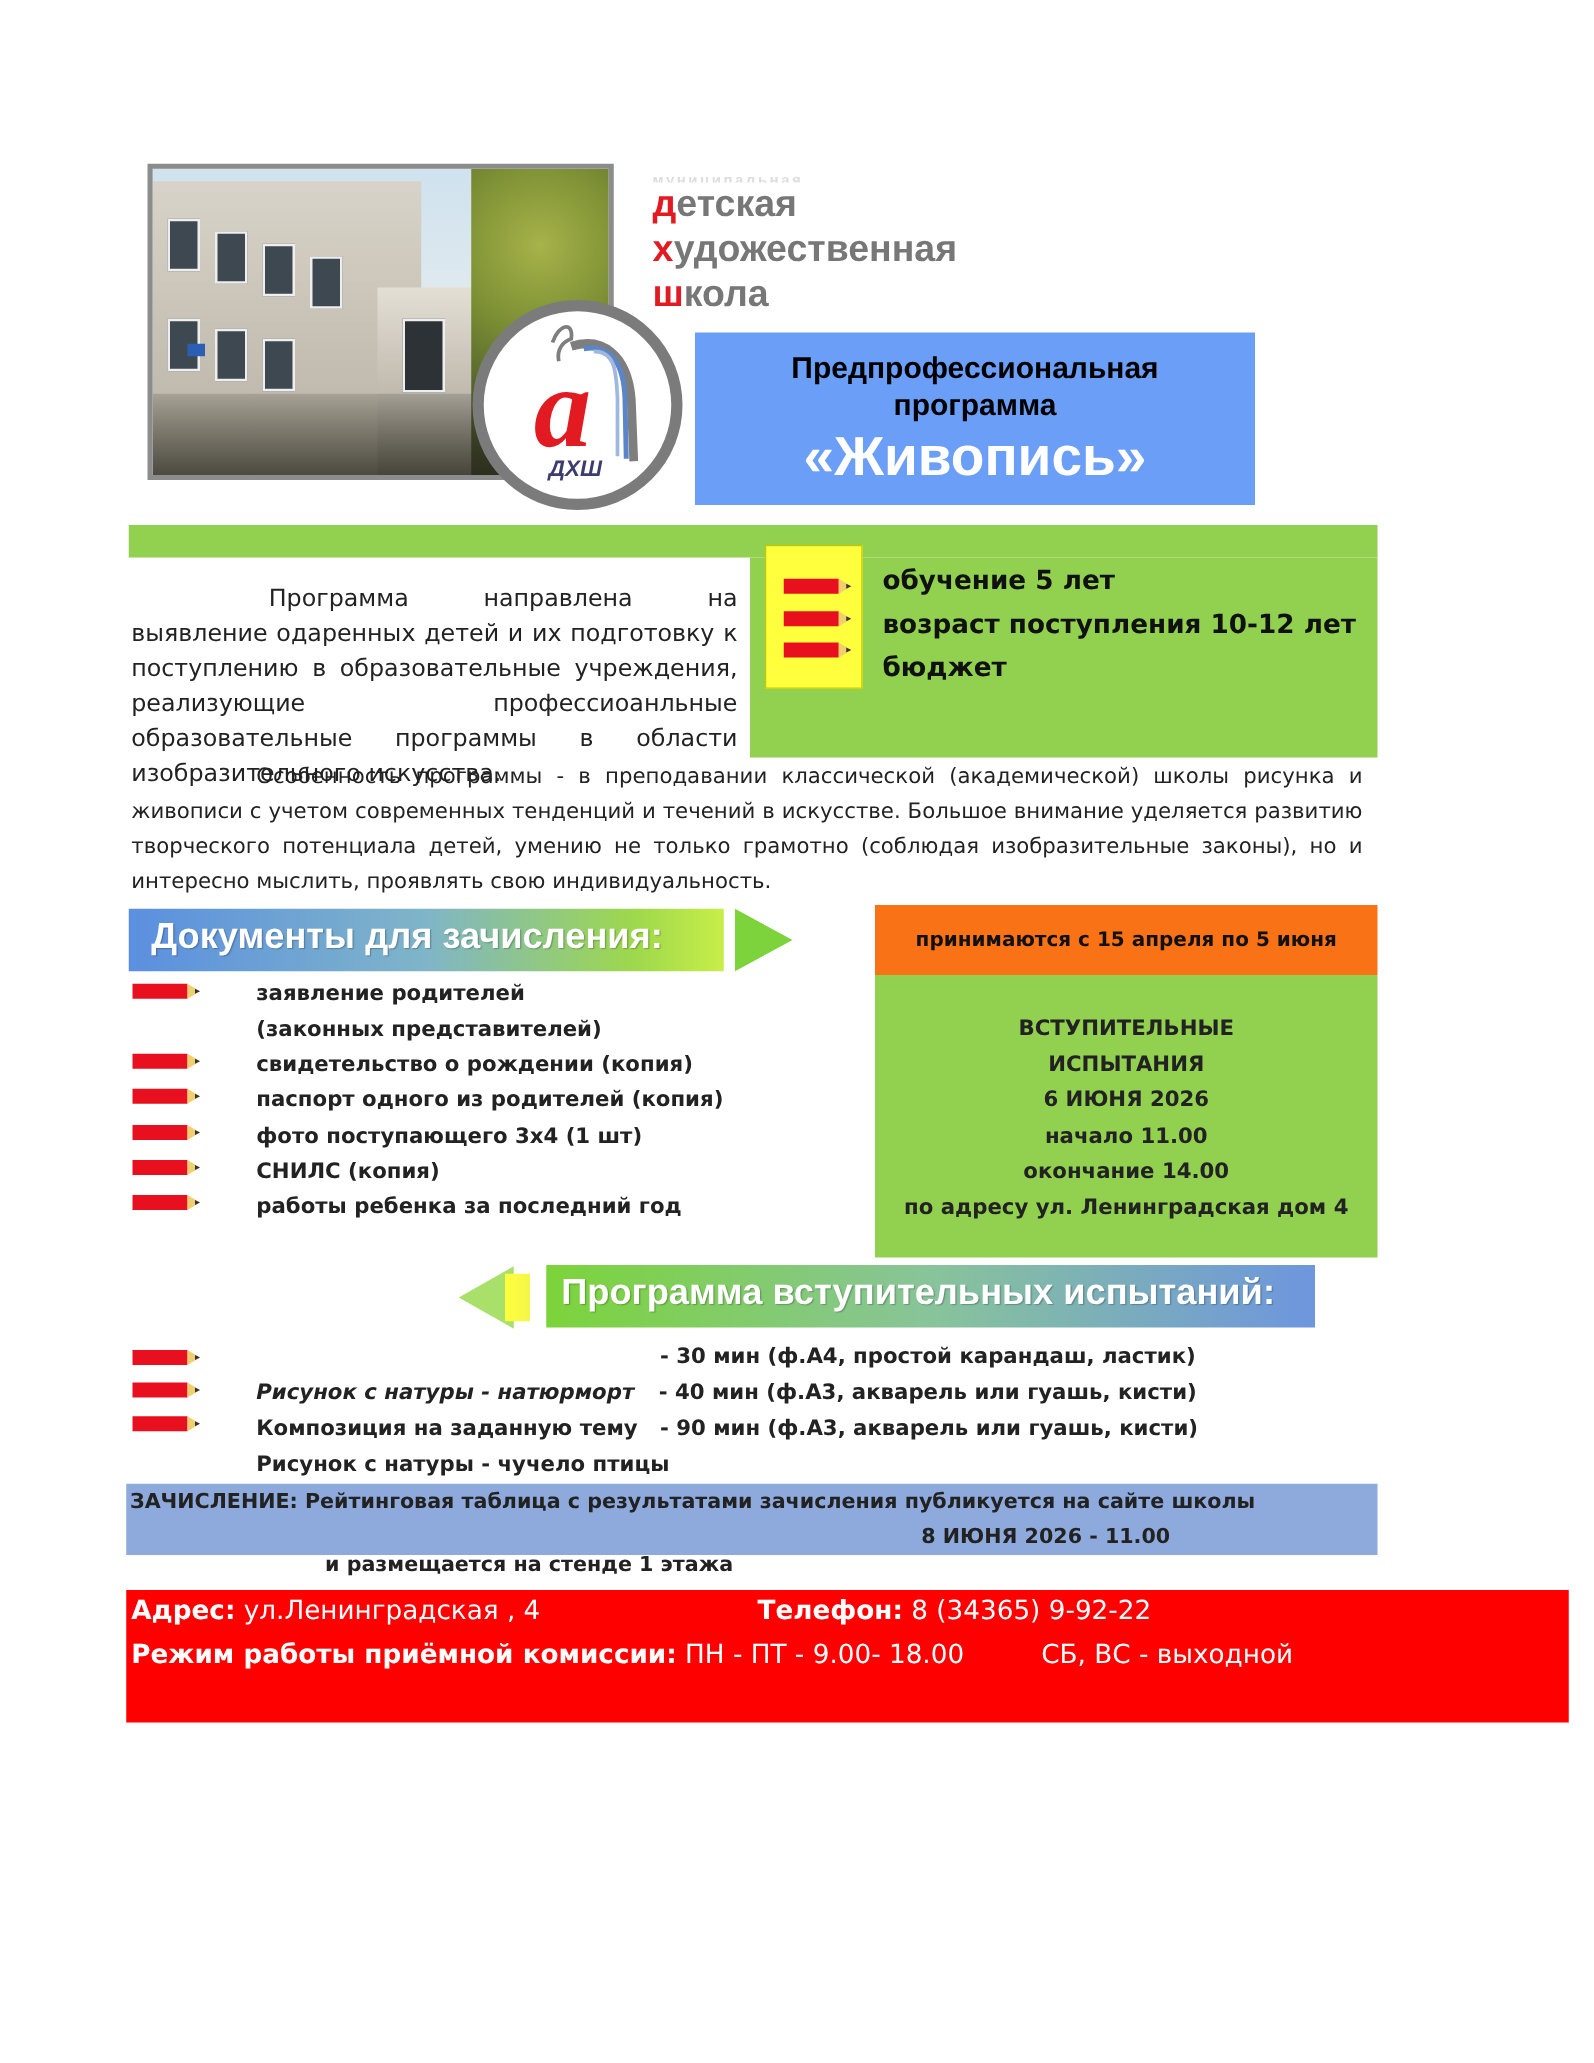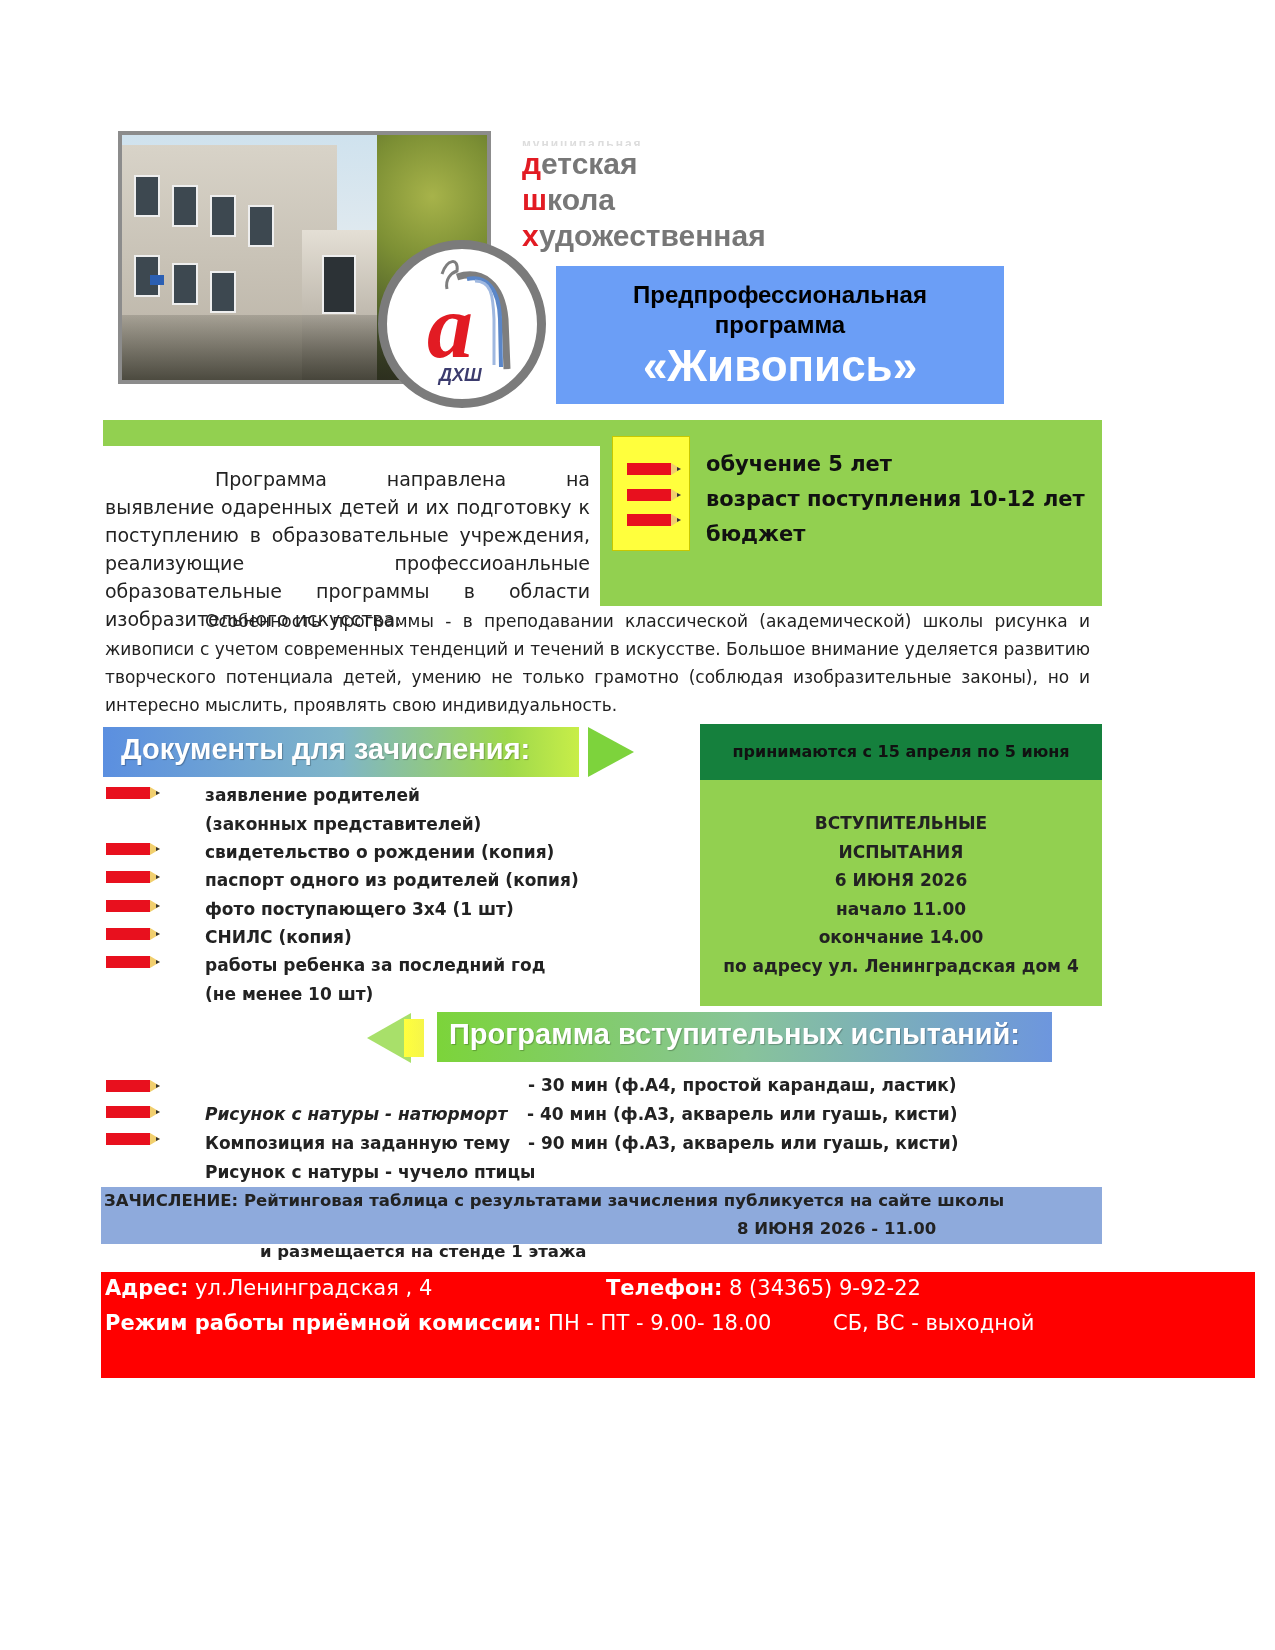--- a/index.html
+++ b/index.html
@@ -46,21 +46,21 @@
   .para2 { left:105px; top:607px; width:985px; font-size:17px; line-height:28px; text-align:justify; color:#222; }
   .indent { display:inline-block; width:110px; }
   .indent2 { display:inline-block; width:100px; }
 
   
   .docs-banner { left:103px; top:727px; width:476px; height:50px; background:linear-gradient(90deg,#5b8fe0 0%,#7fb5c8 50%,#9ed84c 85%,#c8ee48 100%); }
   .docs-banner .txt { position:absolute; left:18px; top:6px; font-family:"Liberation Sans", sans-serif; font-weight:bold; font-size:29px; color:#fff; text-shadow:1px 1px 1px rgba(0,0,0,.25); }
   .arrow-right { left:588px; top:727px; width:0; height:0; border-top:25px solid transparent; border-bottom:25px solid transparent; border-left:46px solid #7dd33c; }
   .arrow-right-y { left:588px; top:735px; width:8px; height:34px; background:#ffff3d; }
 
-  .dates-box { left:700px; top:724px; width:402px; height:56px; background:#15803d; text-align:center; line-height:56px; font-weight:bold; font-size:16px; color:#111; }
+  .dates-box { left:700px; top:724px; width:402px; height:56px; background:#f97316; text-align:center; line-height:56px; font-weight:bold; font-size:16px; color:#111; }
   .exam-box { left:700px; top:780px; width:402px; height:226px; background:#92d050; text-align:center; font-weight:bold; font-size:17px; color:#222; padding-top:29px; box-sizing:border-box; line-height:28.5px; }
 
   .doc-item { left:205px; font-weight:bold; font-size:17px; line-height:28.5px; color:#222; }
 
   
   .arrow-left { left:367px; top:1013px; width:0; height:0; border-top:25px solid transparent; border-bottom:25px solid transparent; border-right:44px solid #a8e06a; }
   .arrow-left-y { left:404px; top:1019px; width:20px; height:38px; background:linear-gradient(90deg,#ffff3d,#f5f54a); }
   .exam-banner { left:437px; top:1012px; width:615px; height:50px; background:linear-gradient(90deg,#7cd43a 0%,#88c49a 50%,#6d96de 100%); }
   .exam-banner .txt { position:absolute; left:12px; top:6px; font-family:"Liberation Sans", sans-serif; font-weight:bold; font-size:29px; color:#fff; text-shadow:1px 1px 1px rgba(0,0,0,.25); white-space:nowrap; }
 
@@ -101,22 +101,22 @@
     <path d="M88 32 C 104 32, 106 45, 107 70 L 107 116" stroke="#9fb8e0" stroke-width="3" fill="none"></path>
     <path d="M55 25 C 60 10, 72 8, 70 22 C 64 24, 58 30, 60 40" stroke="#7e7e7e" stroke-width="3" fill="none"></path>
     <text x="40" y="108" font-family="Liberation Serif, serif" font-size="92" font-style="italic" font-weight="bold" fill="#e21b23">а</text>
     <text x="52" y="132" font-family="Liberation Sans, sans-serif" font-size="18" font-weight="bold" font-style="italic" fill="#3c3c6e">ДХШ</text>
   </svg>
 </div>
 
 <div class="abs school-name">
   <div class="cut">муниципальная</div>
   <div><span class="initial">д</span><span>етская</span></div>
+  <div><span class="initial">х</span><span>удожественная</span></div>
   <div><span class="initial">ш</span><span>кола</span></div>
-  <div><span class="initial">х</span><span>удожественная</span></div>
 </div>
 
 <div class="abs prog-box">
   <div class="sub">Предпрофессиональная</div>
   <div class="sub" style="margin-top:0">программа</div>
   <div class="title">«Живопись»</div>
 </div>
 
 <div class="abs green-band"></div>
 <div class="abs green-right"></div>
@@ -194,21 +194,20 @@
     <div class="lead"></div>
   </div>
 <div class="abs doc-item" style="top:923px;">СНИЛС (копия)</div>
 <div class="pencil" style="left:106px;top:956px;position:absolute;">
     <div class="body"></div>
     <div class="tip"></div>
     <div class="lead"></div>
   </div>
 <div class="abs doc-item" style="top:951px;">
   <div>работы ребенка за последний год</div>
-  <div>(не менее 10 шт)</div>
 </div>
 
 <div class="abs arrow-left"></div>
 <div class="abs arrow-left-y"></div>
 <div class="abs exam-banner">
   <span class="txt">Программа вступительных испытаний:</span>
 </div>
 
 <div class="pencil" style="left:106px;top:1080px;position:absolute;">
     <div class="body"></div>

